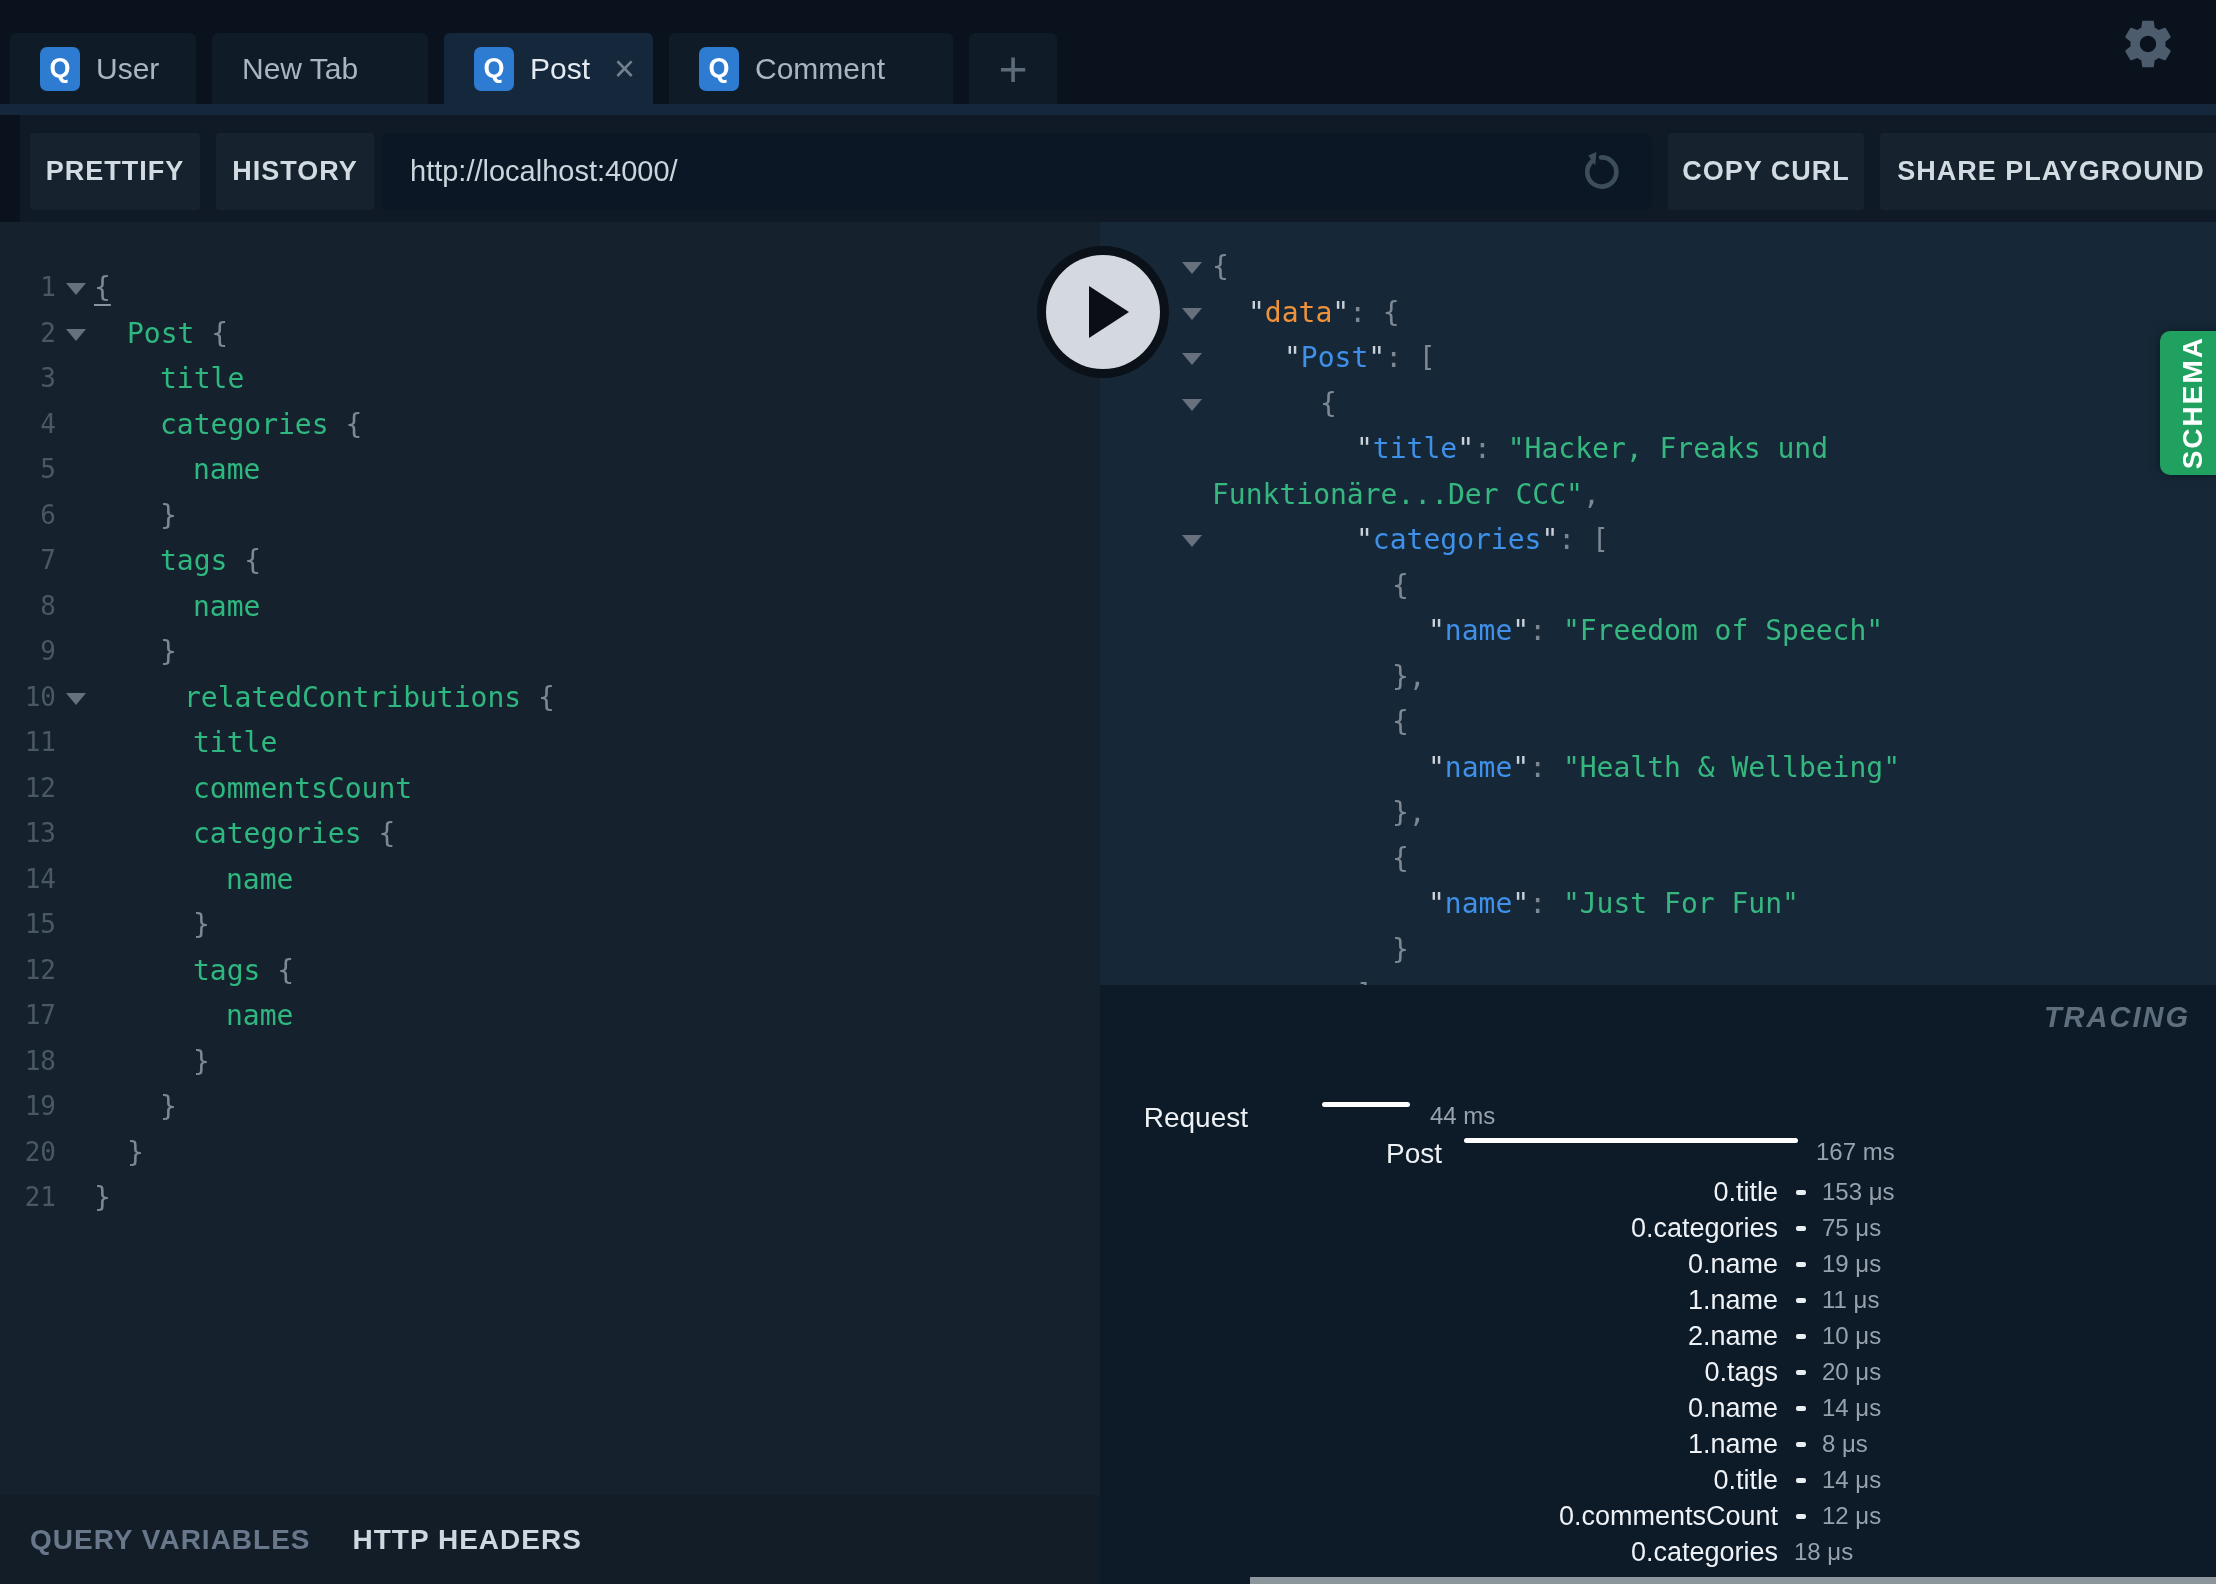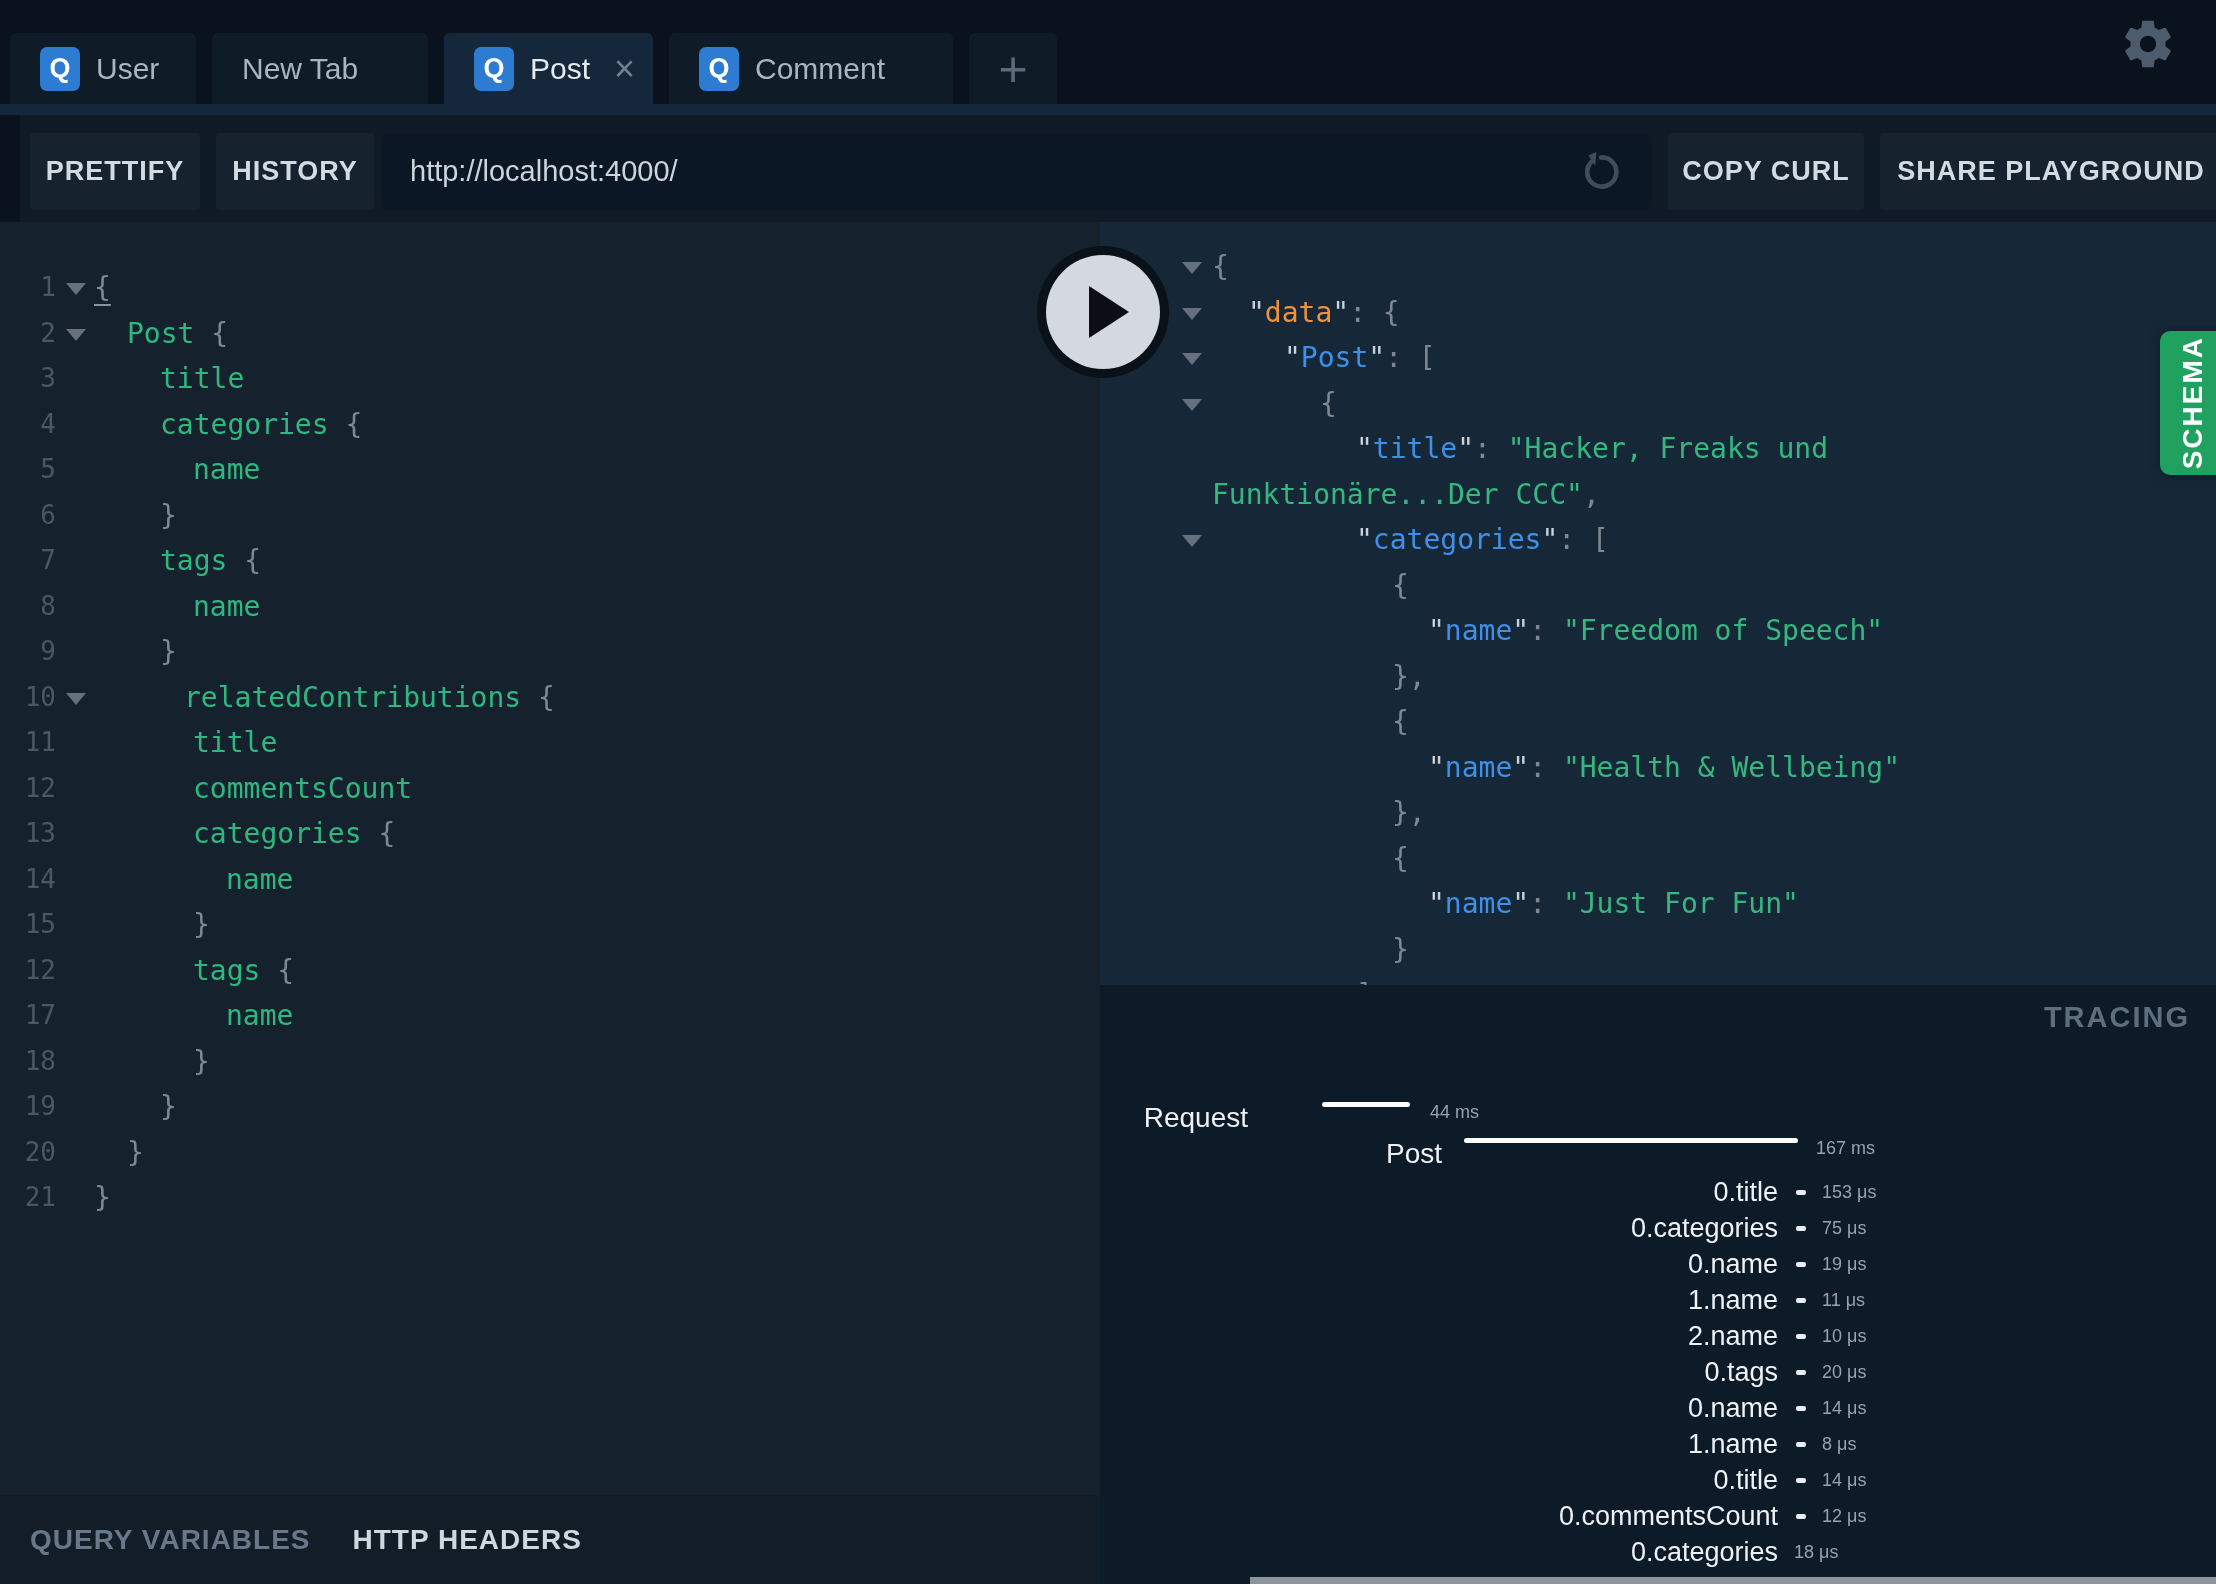--- a/index.html
+++ b/index.html
@@ -72,25 +72,25 @@
 
   
   .schema-tab{position:absolute;right:-10px;top:331px;width:66px;height:144px;background:#21a15f;
               border-radius:10px;display:flex;align-items:center;justify-content:center;
               cursor:pointer;z-index:6;box-shadow:0 0 12px rgba(0,0,0,.4);}
   .schema-tab span{writing-mode:vertical-rl;transform:rotate(180deg);color:#fff;font-weight:bold;
                    font-size:28px;letter-spacing:2px;}
 
   
   .tracing{position:absolute;left:1100px;top:985px;width:1116px;height:599px;background:#0d1a28;overflow:hidden;}
-  .tr-title{position:absolute;top:16px;right:26px;color:#5e6e7c;font-weight:bold;font-size:29px;letter-spacing:2px;}
+  .tr-title{position:absolute;top:16px;right:26px;color:#5e6e7c;font-weight:bold;font-size:29px;letter-spacing:2px;font-style:italic;}
   .tr-span{position:absolute;left:0;right:0;height:36px;display:flex;align-items:flex-start;}
   .tr-span-label{text-align:right;color:#edf1f4;font-size:28px;flex:0 0 auto;}
   .bar{height:5px;background:#ffffff;border-radius:3px;flex:0 0 auto;}
-  .tr-val{color:#97a2ad;font-size:18px;}
+  .tr-val{color:#97a2ad;font-size:24px;}
   .tr-rows{position:absolute;top:189px;left:0;right:0;}
   .tr-row{height:36px;display:flex;align-items:center;}
   .tr-label{width:678px;text-align:right;color:#eef2f6;font-size:27px;flex:0 0 auto;}
   .tr-dash{width:10px;height:5px;background:#e8edf2;border-radius:2px;margin-left:18px;flex:0 0 auto;}
   .tr-row .tr-val{margin-left:16px;}
   .tr-scroll{position:absolute;bottom:0;left:150px;right:0;height:7px;background:#8d959c;cursor:pointer;}
 </style>
 </head>
 <body>
 

